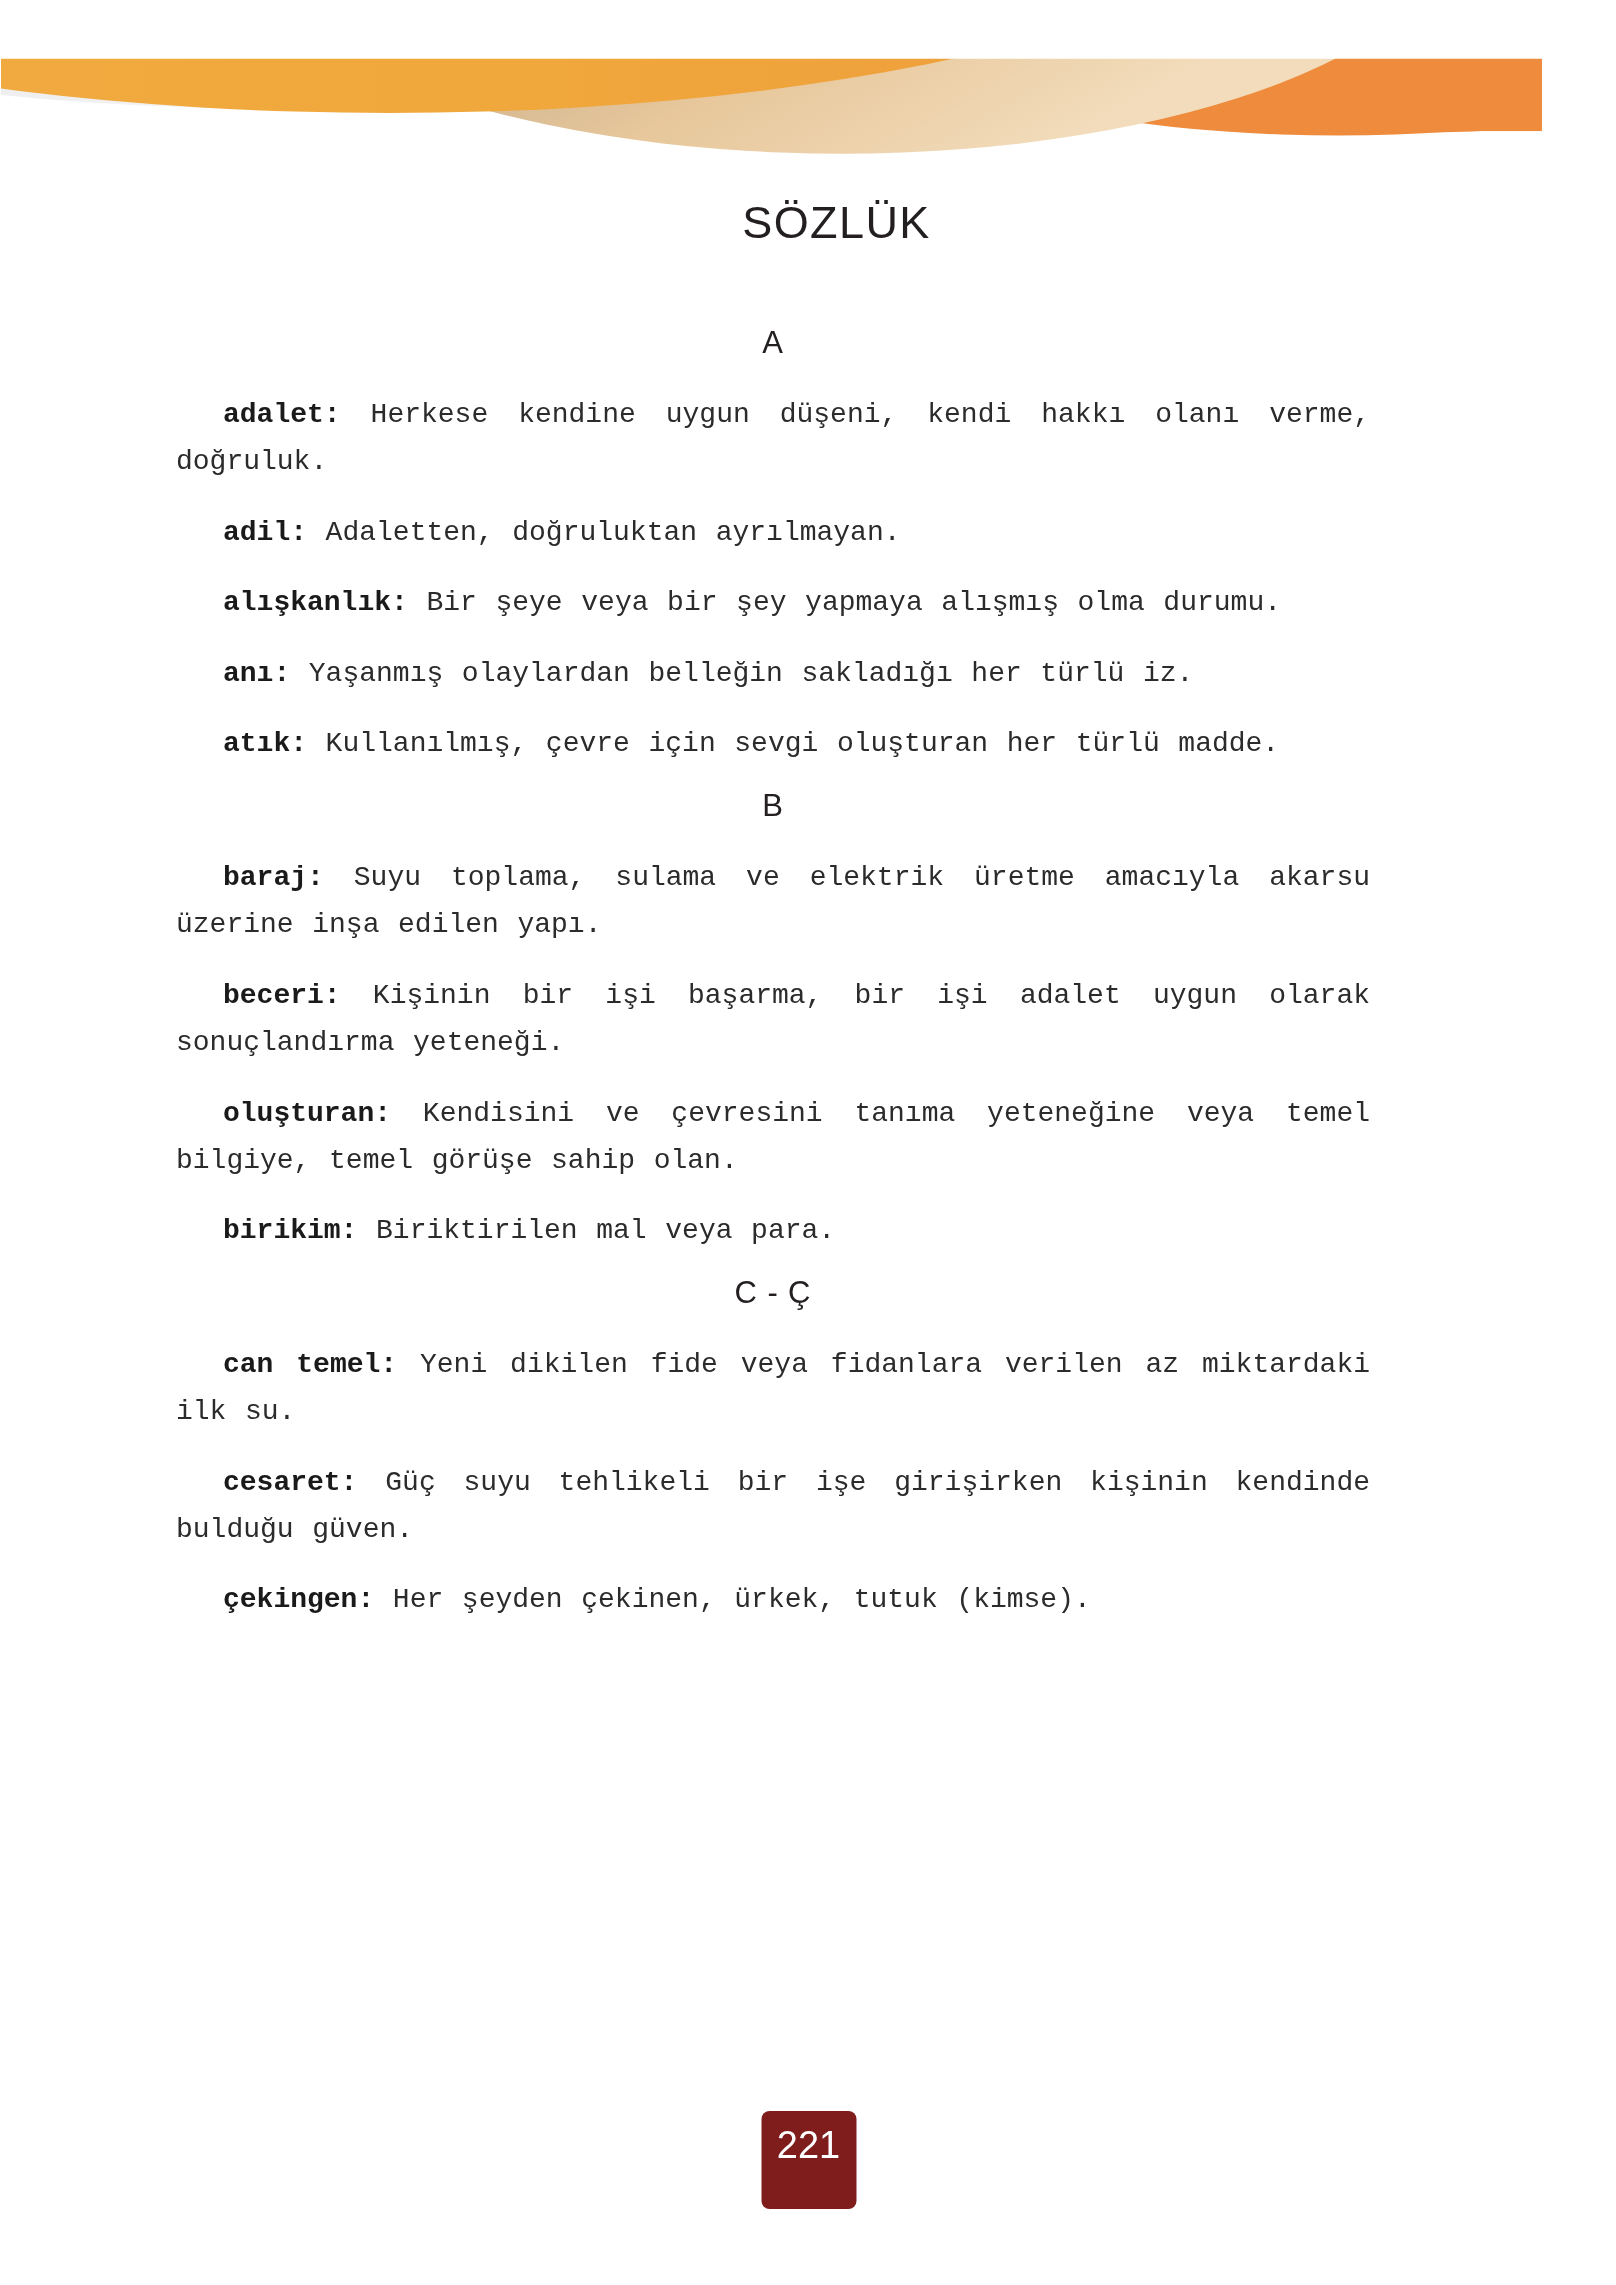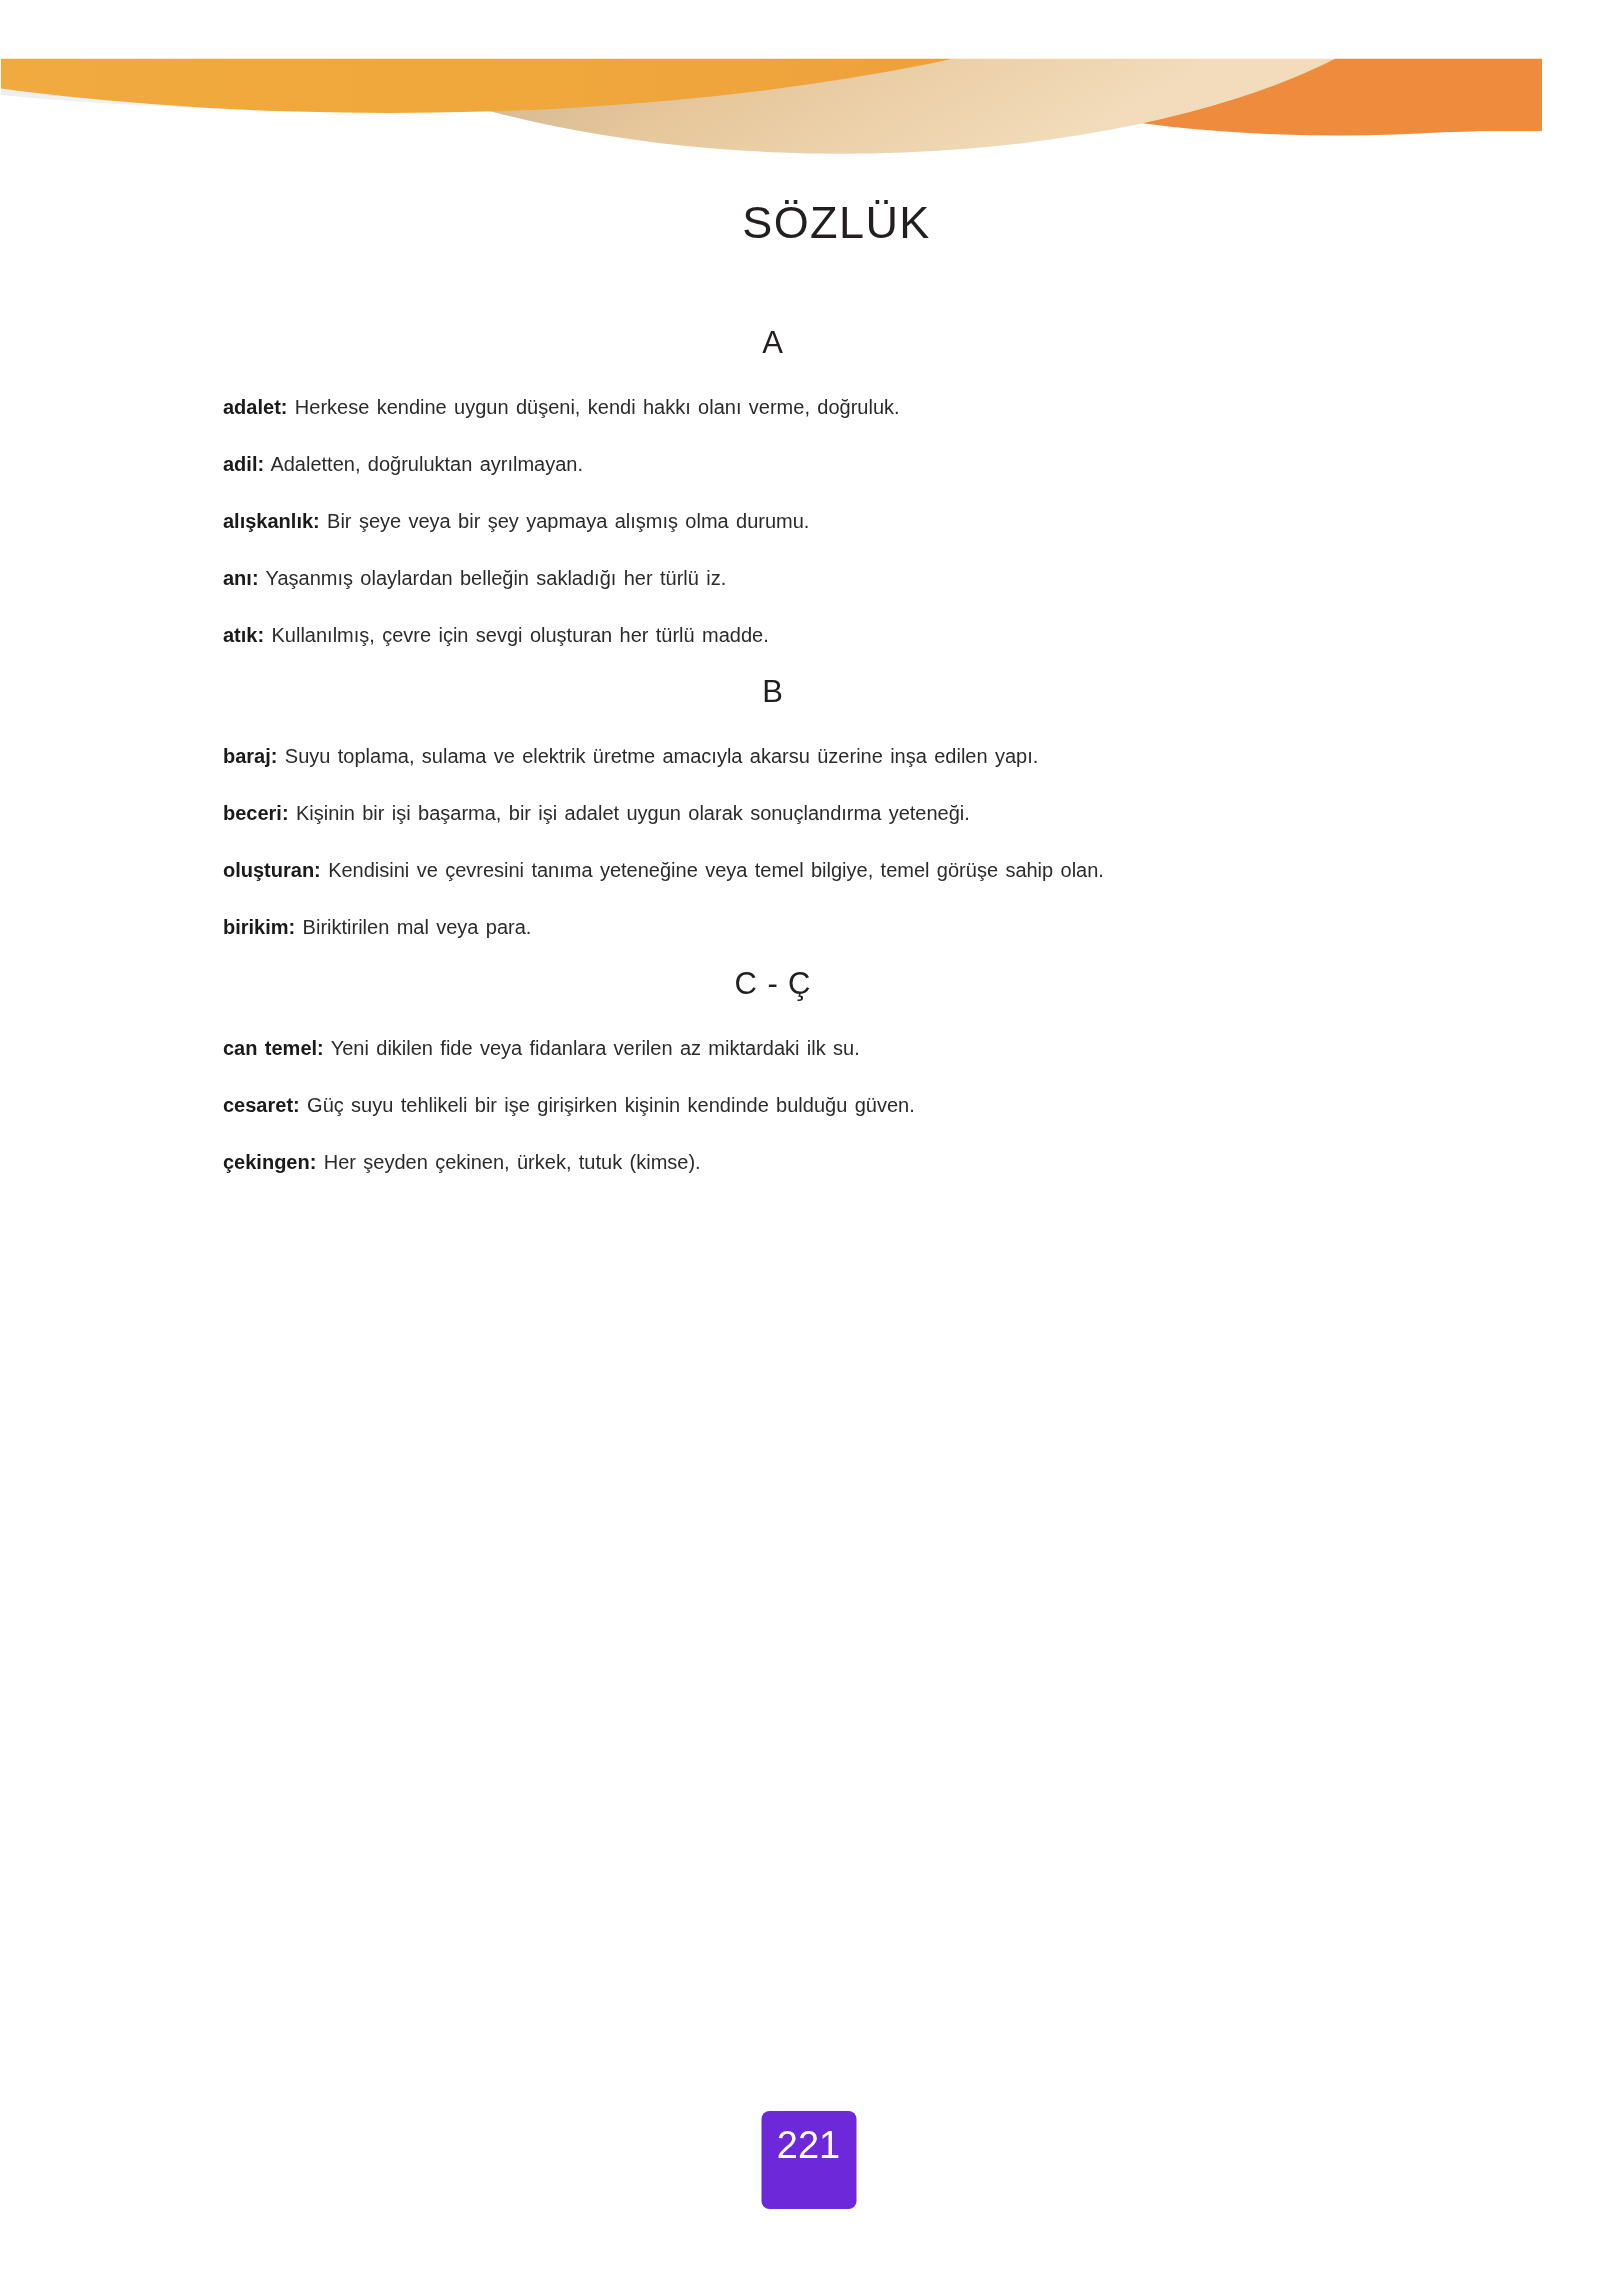--- a/index.html
+++ b/index.html
@@ -65,43 +65,44 @@
     letter-spacing: 0.9px;
   }
   .section-letter.spaced-top {
     margin-top: 22px;
   }
 
   .entry {
     margin: 0 0 23.5px 0;
     text-align: justify;
     text-justify: inter-word;
-    font-size: 20px;
+    font-size: 28px;
     line-height: 1.68;
     color: #2b2b2b;
     text-indent: 47px;
     word-spacing: 1.8px;
+    font-family: Liberation Mono, monospace;
   }
   .entry:last-child {
     margin-bottom: 0;
   }
   .entry .term {
     font-weight: 700;
     color: #1a1a1a;
   }
 
   
   #page-number {
     position: absolute;
     left: 50%;
     transform: translateX(-50%);
     top: 2111px;
     width: 95px;
     height: 98px;
-    background: #6d28d9;
+    background: #7f1d1d;
     border-radius: 8.1px;
     color: #ffffff;
     font-size: 38px;
     line-height: 1;
     display: flex;
     align-items: flex-start;
     justify-content: center;
     padding-top: 14.5px;
     box-sizing: border-box;
     font-family: "Liberation Sans", sans-serif;

